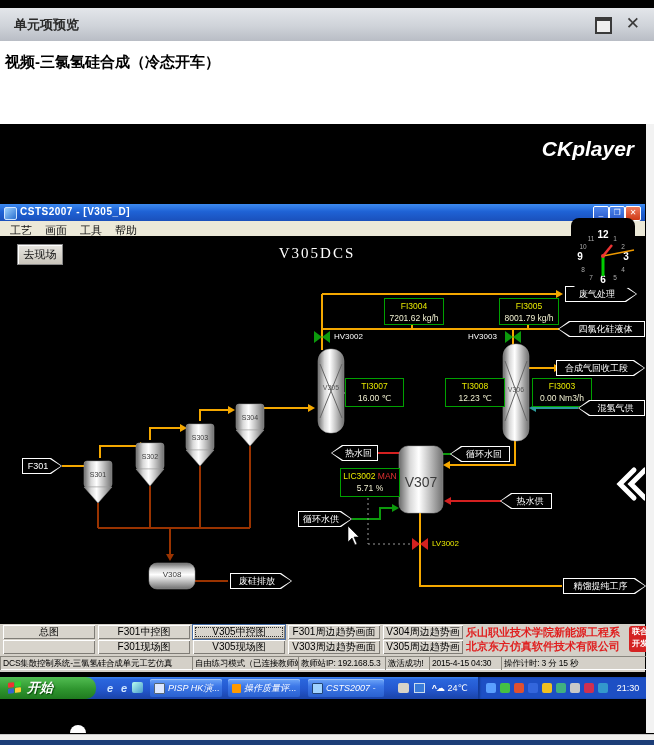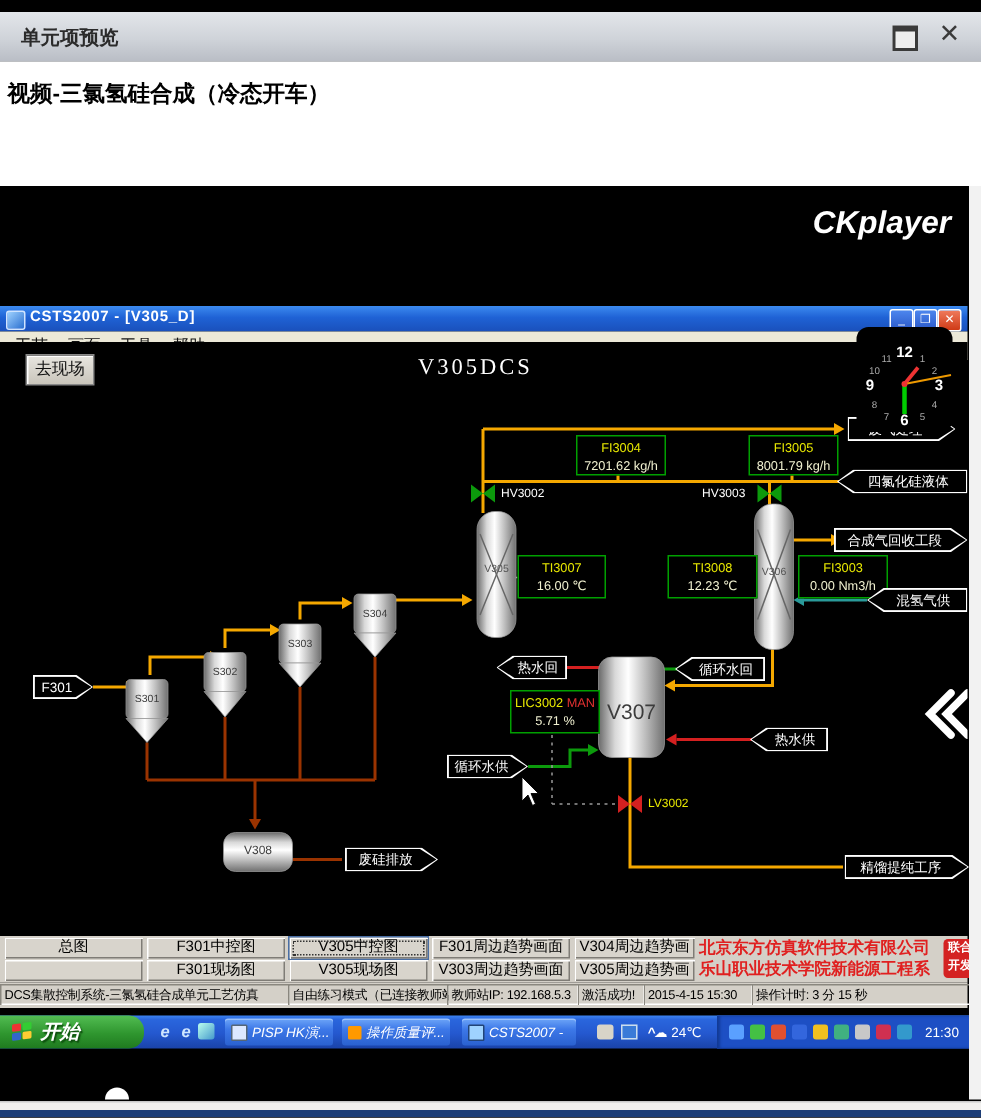--- a/index.html
+++ b/index.html
@@ -25,21 +25,21 @@
   .xp-titlebar{position:absolute;left:0;top:80px;width:645px;height:17px;
     background:linear-gradient(180deg,#3c8af0 0%,#1f62d5 45%,#1a50bb 100%);}
   .xp-ticon{position:absolute;left:4px;top:3px;width:11px;height:11px;background:linear-gradient(135deg,#9fd2ff,#2a6fd0);border:1px solid #d0e4ff;border-radius:2px;}
   .xp-title{position:absolute;left:20px;top:2px;color:#fff;font-size:10px;font-weight:bold;letter-spacing:.5px;}
   .xp-btn{position:absolute;top:2px;width:14px;height:13px;border:1px solid #fff;border-radius:2px;
     background:linear-gradient(180deg,#4d86ee,#2a58c8);color:#fff;font-size:8px;line-height:11px;text-align:center;cursor:pointer;}
   .xp-btn.close{background:linear-gradient(180deg,#ef7a5c,#cf3a16);}
   .xp-menubar{position:absolute;left:0;top:97px;width:645px;height:18px;background:#ece9d8;border-bottom:1px solid #aca899;}
   .xp-menu{position:absolute;top:2px;font-size:11px;color:#111;cursor:pointer;}
   
-  .dcs{position:absolute;left:0;top:104px;width:645px;height:276px;background:#000;}
+  .dcs{position:absolute;left:0;top:112px;width:645px;height:276px;background:#000;}
   .go-btn{position:absolute;left:17px;top:8px;width:44px;height:19px;background:linear-gradient(180deg,#e8e6e0,#c9c5bb);
     border:1px solid #888;box-shadow:inset 1px 1px 0 #fff;font-size:11px;color:#111;text-align:center;line-height:18px;cursor:pointer;}
   .dcs-title{position:absolute;left:262px;top:9px;width:110px;text-align:center;color:#fff;font-size:15px;
     font-family:"Liberation Serif","DejaVu Serif",serif;letter-spacing:2px;}
   .inst{position:absolute;border:1px solid #00a000;background:#000;text-align:center;font-size:8.5px;line-height:12px;padding-top:1px;}
   .inst .t{color:#e8e800;} .inst .v{color:#f0f0d0;} .inst .md{color:#e03030;}
   .tag{position:absolute;height:16px;font-size:9px;}
   .tag .p1,.tag .p2{position:absolute;}
   .tag .p1{inset:0;background:#fff;}
   .tag .p2{inset:1px;background:#000;}
@@ -376,35 +376,35 @@
         <div class="navbtn" style="left:98px;top:1px;width:92px;">F301中控图</div>
         <div class="navbtn active" style="left:193px;top:1px;width:92px;">V305中控图</div>
         <div class="navbtn" style="left:288px;top:1px;width:92px;">F301周边趋势画面</div>
         <div class="navbtn" style="left:383px;top:1px;width:80px;">V304周边趋势画面</div>
         <div class="navbtn" style="left:3px;top:16px;width:92px;"></div>
         <div class="navbtn" style="left:98px;top:16px;width:92px;">F301现场图</div>
         <div class="navbtn" style="left:193px;top:16px;width:92px;">V305现场图</div>
         <div class="navbtn" style="left:288px;top:16px;width:92px;">V303周边趋势画面</div>
         <div class="navbtn" style="left:383px;top:16px;width:80px;">V305周边趋势画面</div>
         <div class="credits">
+          <div>乐山职业技术学院新能源工程系</div>
           <div>北京东方仿真软件技术有限公司</div>
-          <div>乐山职业技术学院新能源工程系</div>
         </div>
         <div class="seal">
           <div>联合</div>
             <div>开发</div>
         </div>
       </div>
 
       <div class="statusbar">
         <span class="seg" style="left:0;width:190px;">DCS集散控制系统-三氯氢硅合成单元工艺仿真</span>
         <span class="seg" style="left:192px;width:104px;">自由练习模式（已连接教师站）</span>
         <span class="seg" style="left:298px;width:85px;">教师站IP: 192.168.5.3</span>
         <span class="seg" style="left:385px;width:42px;">激活成功!</span>
-        <span class="seg" style="left:429px;width:70px;">2015-4-15 15:30</span>
+        <span class="seg" style="left:429px;width:70px;">2015-4-15 04:30</span>
         <span class="seg" style="left:501px;width:144px;">操作计时: 3 分 15 秒</span>
       </div>
 
       <div class="taskbar">
         <div class="startbtn">
           <span class="winflag">
             <i style="background:#e33;"></i>
               <i style="background:#3c3;"></i>
             <i style="background:#36c;"></i>
               <i style="background:#fc3;"></i>

